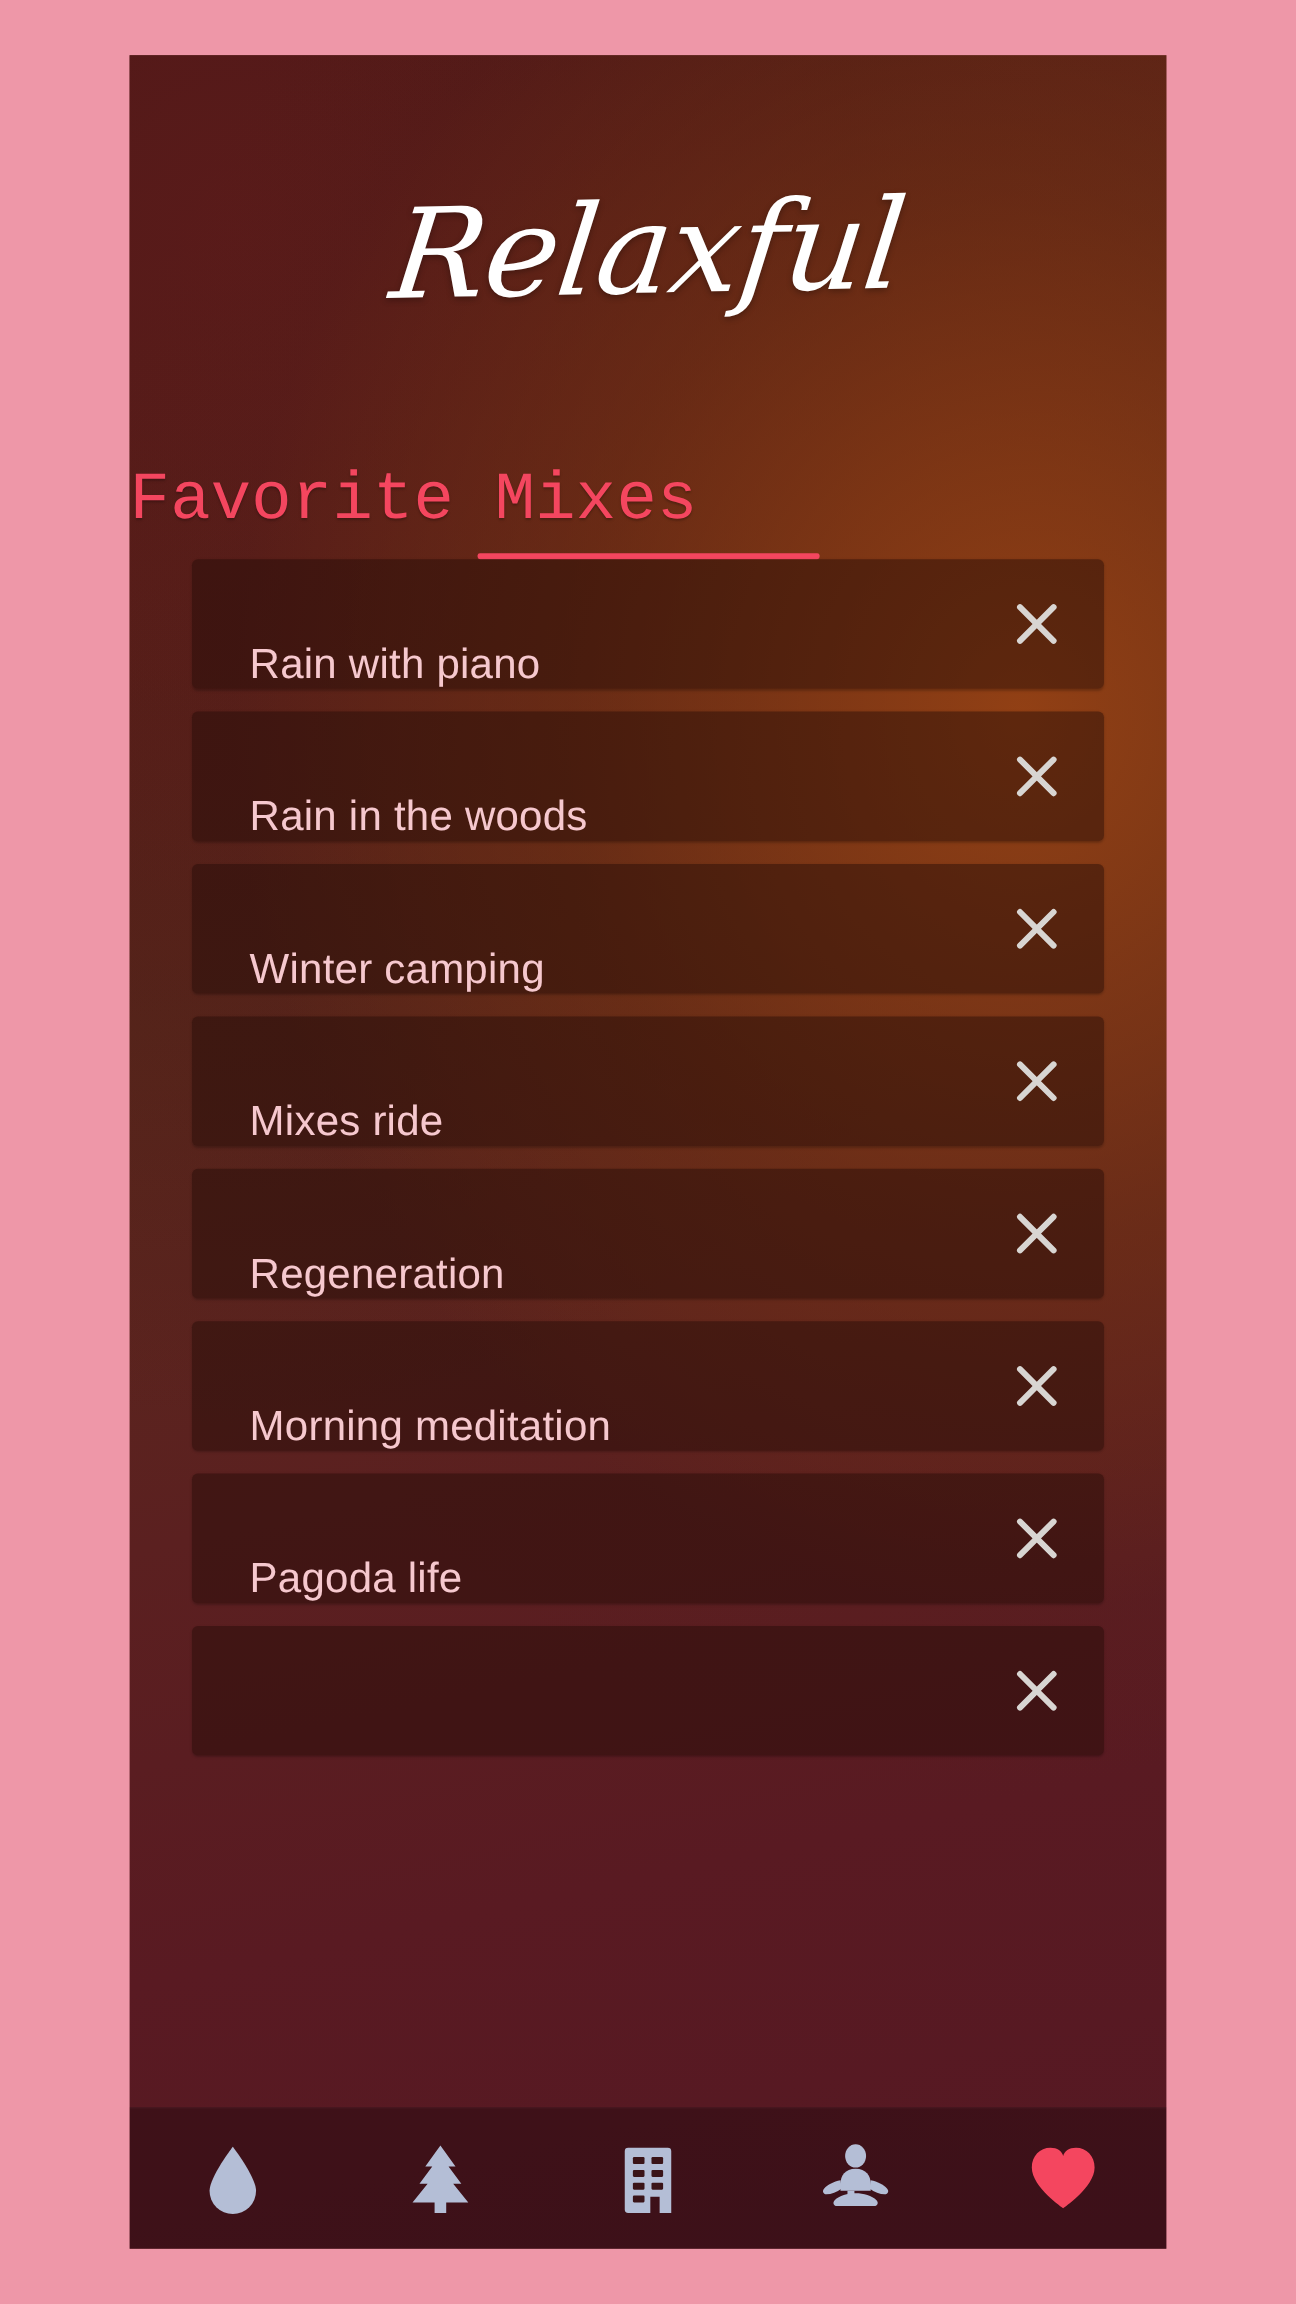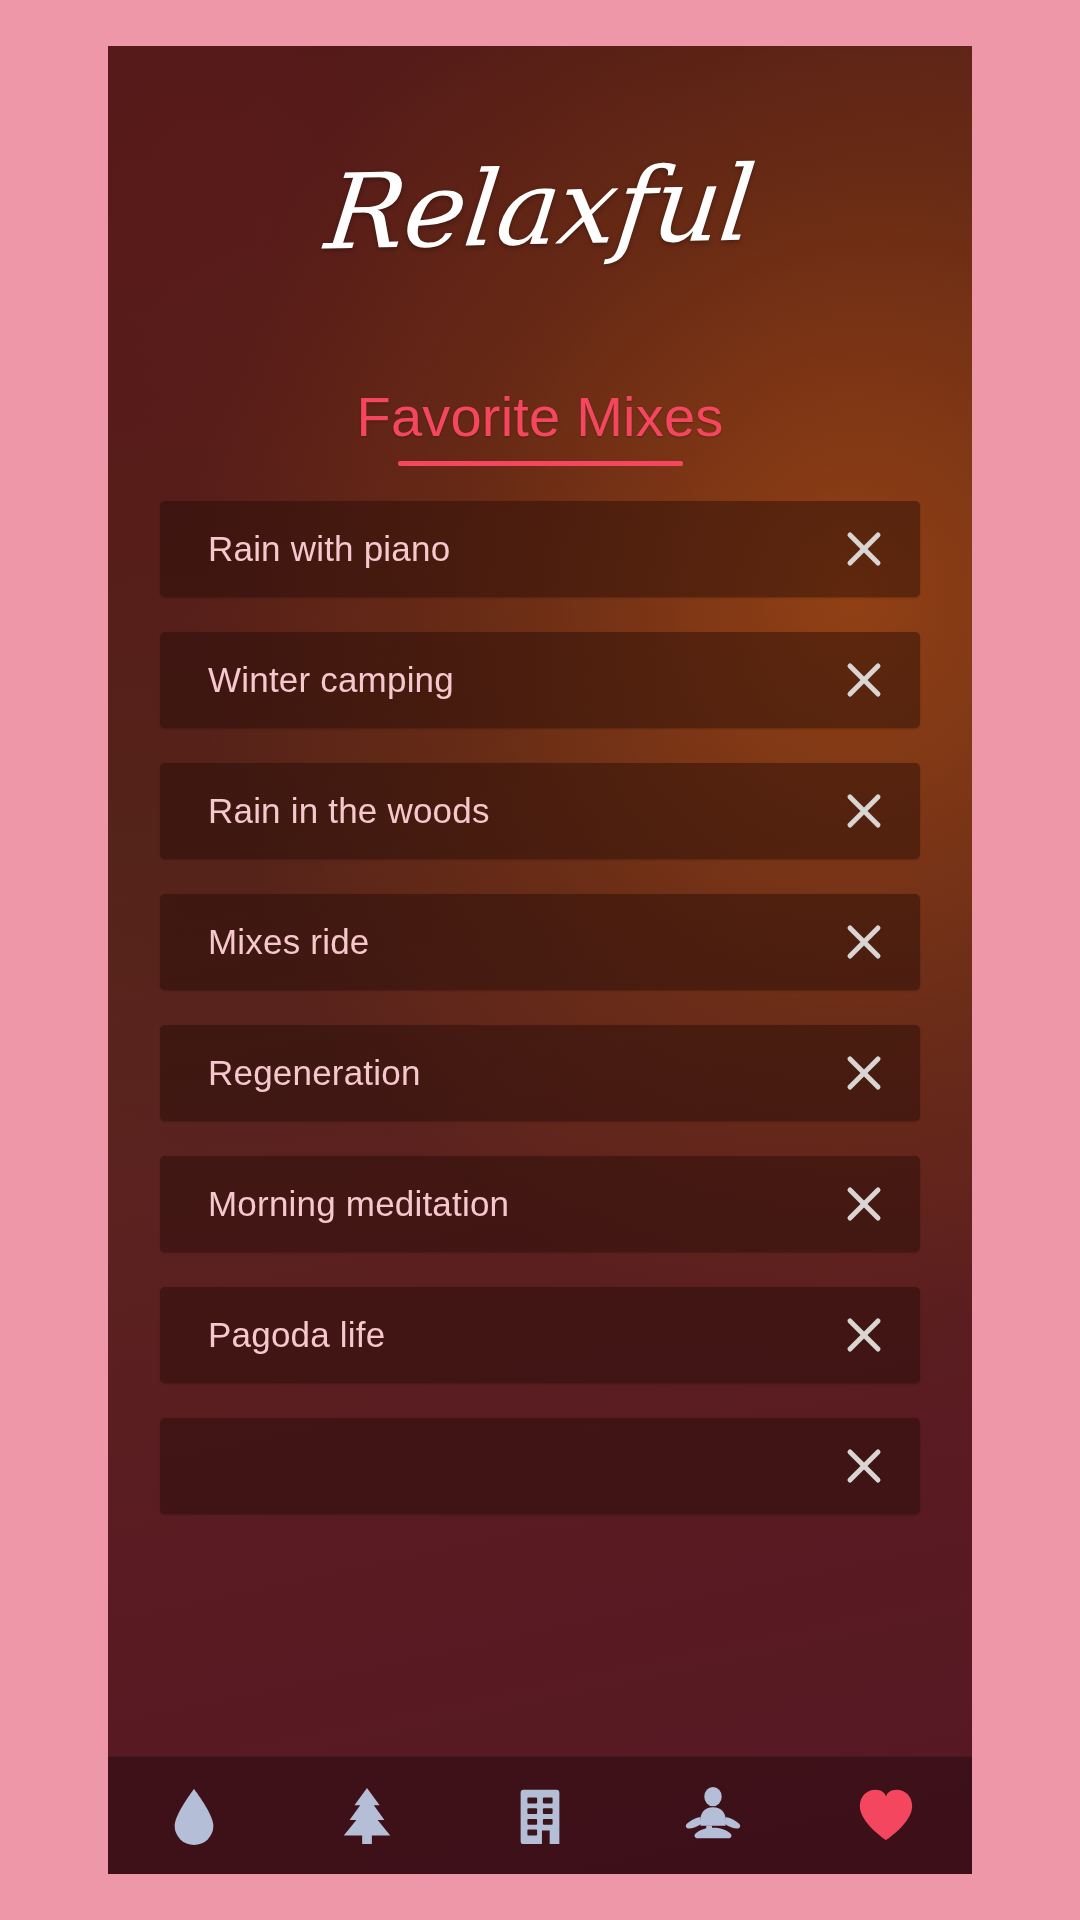--- a/index.html
+++ b/index.html
@@ -44,21 +44,22 @@
     line-height:1;
     letter-spacing:-1px;
     color:#ffffff;
     transform:skewX(-8deg) rotate(-1.2deg);
     text-shadow:0 2px 5px rgba(0,0,0,0.30);
   }
 
   
   .heading-wrap {
     position:absolute; left:0; top:342px; width:100%;
-    text-align:center;
+    text-align:left;
+    font-family:Liberation Mono, monospace;
   }
   .heading {
     display:inline-block;
     font-size:56px;
     font-weight:400;
     line-height:1.05;
     color:#f4465f;
     letter-spacing:0.2px;
     text-shadow:0 1px 2px rgba(0,0,0,0.25);
   }
@@ -70,28 +71,27 @@
   }
 
   
   .fav-list {
     position:absolute;
     left:52px; top:420px;
     width:760px;
   }
   .fav-item {
     position:relative;
-    height:96px;
+    height:108px;
     margin-bottom:19px;
     background:rgba(34,10,6,0.46);
     border-radius:5px;
     display:flex;
-    align-items:center;
+    align-items:flex-end;
     box-shadow:0 1px 2px rgba(0,0,0,0.22);
-    margin-top:35px;
   }
   .fav-label {
     margin-left:48px;
     font-size:35px;
     font-weight:400;
     color:#f6c8ce;
     letter-spacing:0.2px;
     white-space:nowrap;
   }
   .fav-close {
@@ -144,32 +144,32 @@
           <div class="fav-close">
             <svg width="46" height="46" viewBox="0 0 46 46">
               <g stroke="#d8d5d2" stroke-width="5" stroke-linecap="round">
                 <line x1="9" y1="9" x2="37" y2="37"></line>
                 <line x1="37" y1="9" x2="9" y2="37"></line>
               </g>
             </svg>
           </div>
         </div>
         <div class="fav-item">
+          <span class="fav-label">Rain in the woods</span>
+          <div class="fav-close">
+            <svg width="46" height="46" viewBox="0 0 46 46">
+              <g stroke="#d8d5d2" stroke-width="5" stroke-linecap="round">
+                <line x1="9" y1="9" x2="37" y2="37"></line>
+                <line x1="37" y1="9" x2="9" y2="37"></line>
+              </g>
+            </svg>
+          </div>
+        </div>
+        <div class="fav-item">
           <span class="fav-label">Winter camping</span>
-          <div class="fav-close">
-            <svg width="46" height="46" viewBox="0 0 46 46">
-              <g stroke="#d8d5d2" stroke-width="5" stroke-linecap="round">
-                <line x1="9" y1="9" x2="37" y2="37"></line>
-                <line x1="37" y1="9" x2="9" y2="37"></line>
-              </g>
-            </svg>
-          </div>
-        </div>
-        <div class="fav-item">
-          <span class="fav-label">Rain in the woods</span>
           <div class="fav-close">
             <svg width="46" height="46" viewBox="0 0 46 46">
               <g stroke="#d8d5d2" stroke-width="5" stroke-linecap="round">
                 <line x1="9" y1="9" x2="37" y2="37"></line>
                 <line x1="37" y1="9" x2="9" y2="37"></line>
               </g>
             </svg>
           </div>
         </div>
         <div class="fav-item">

